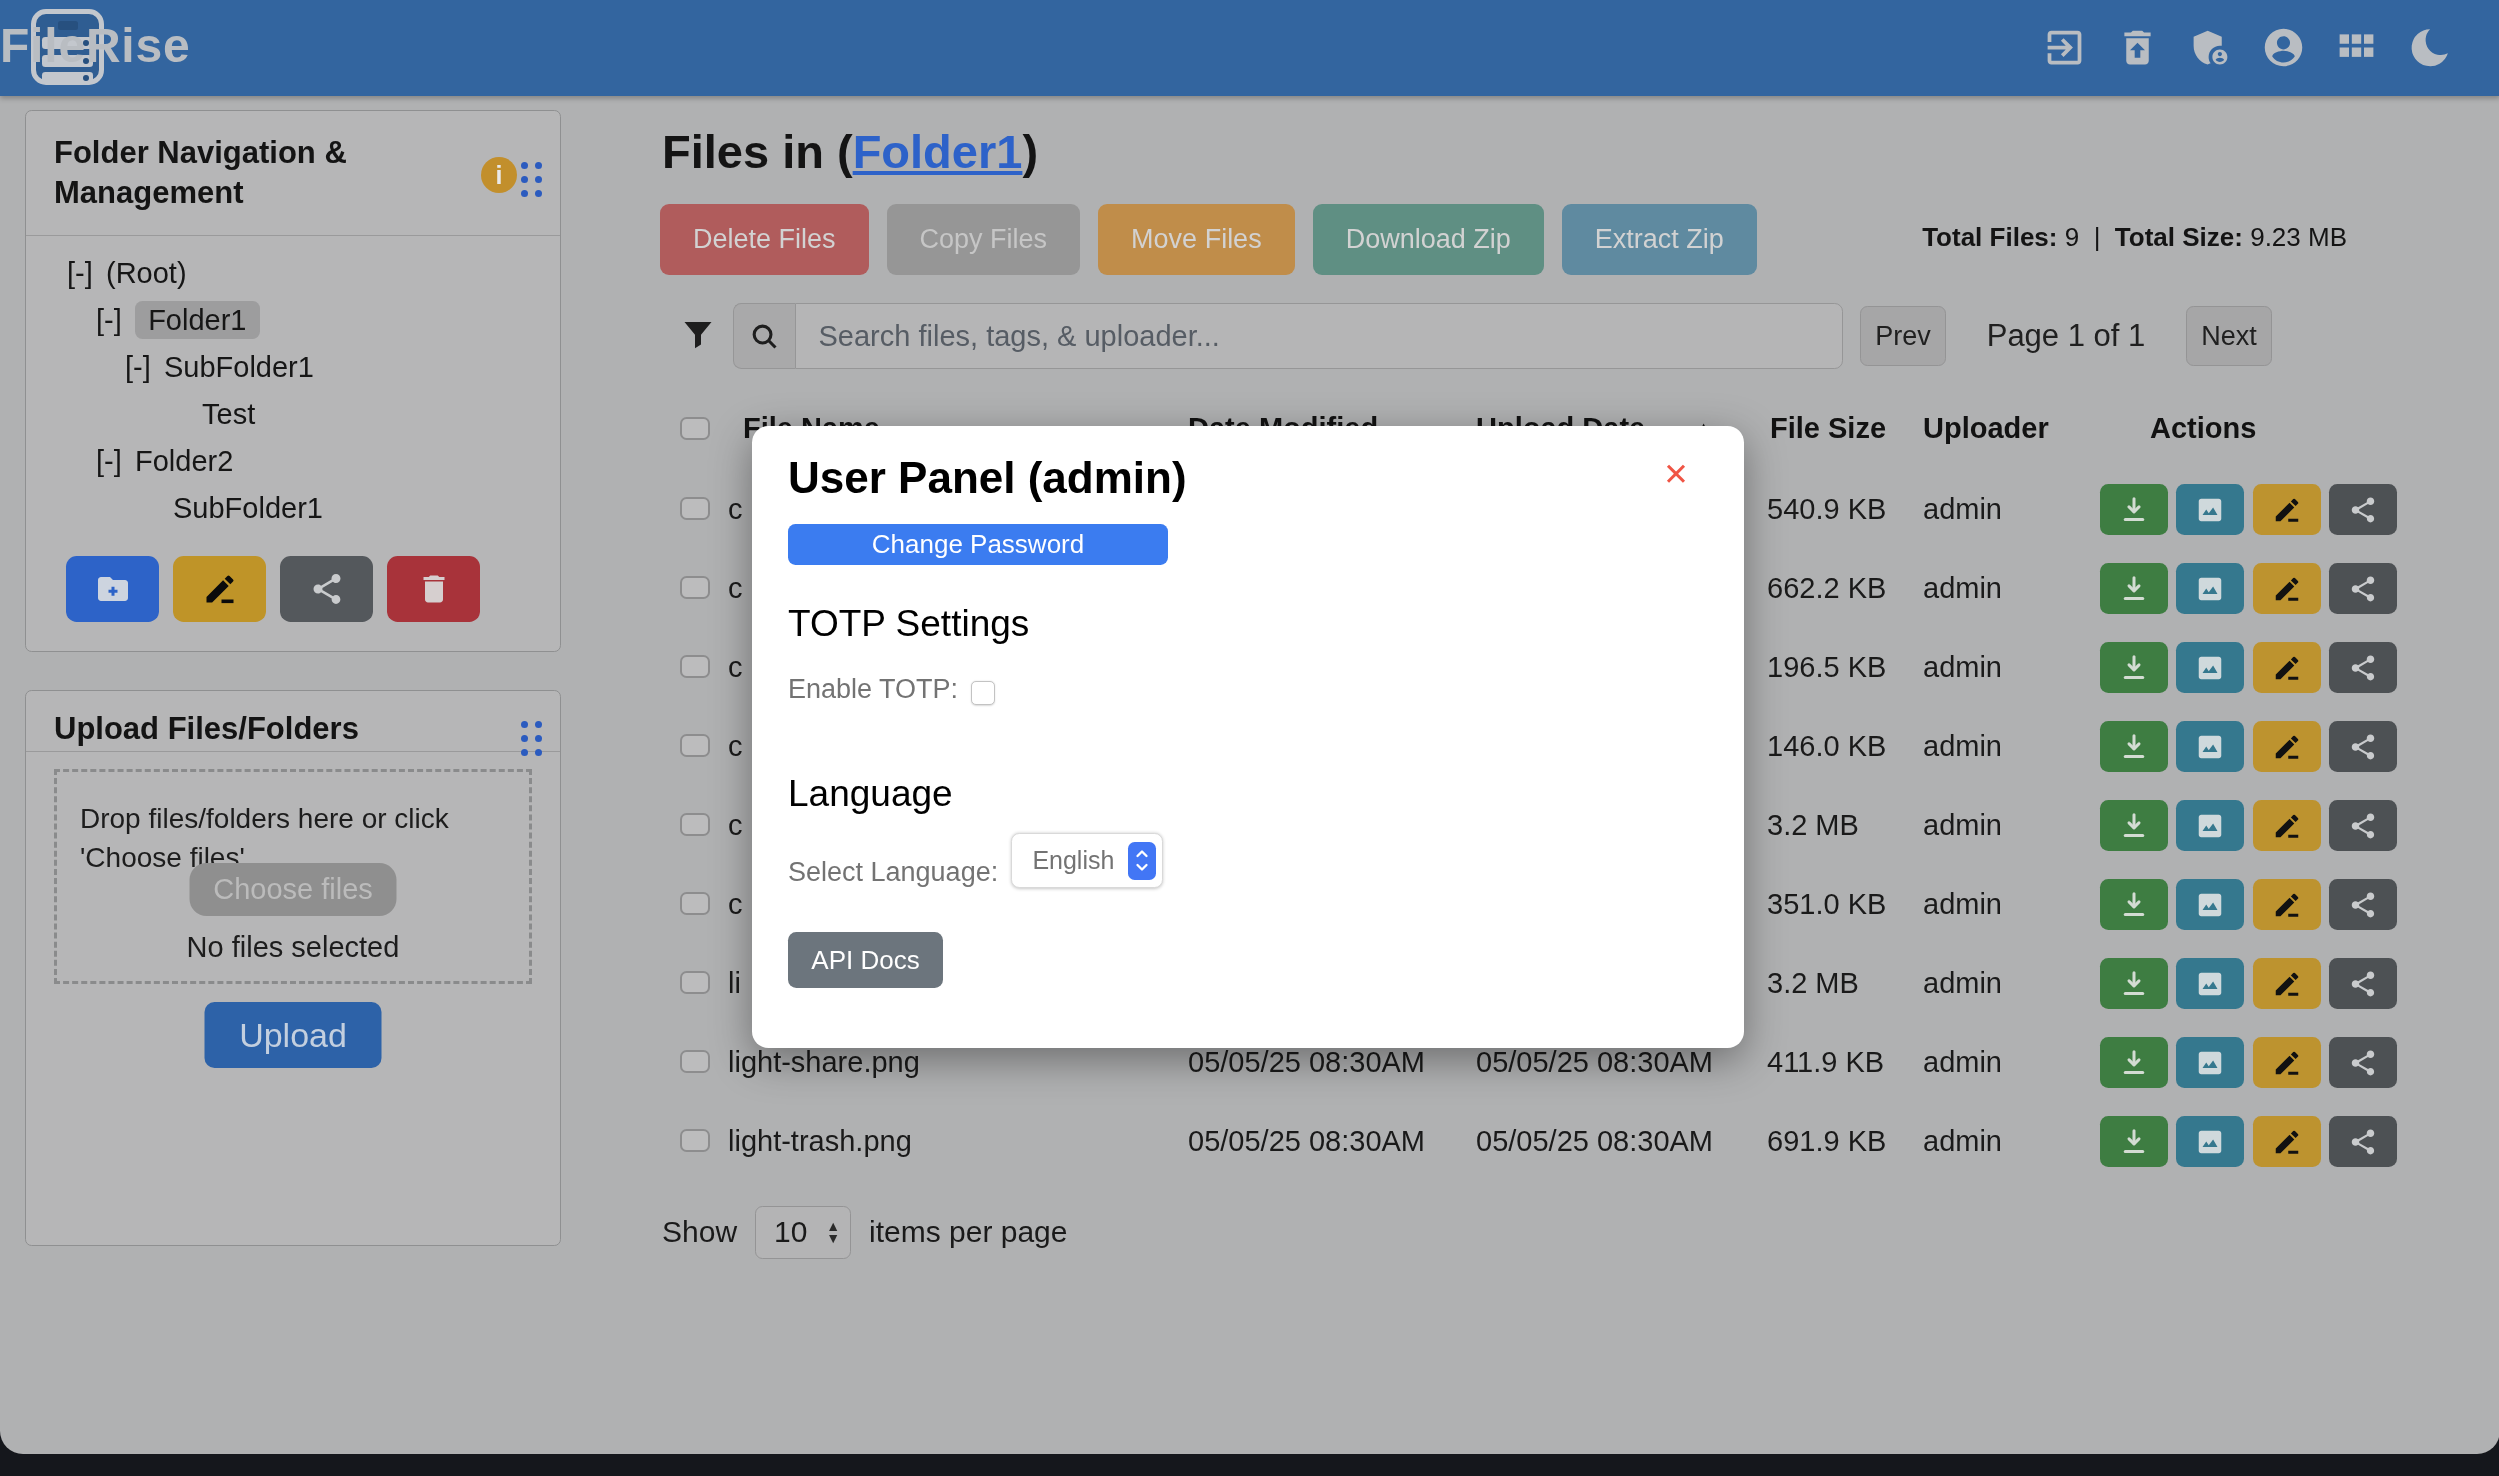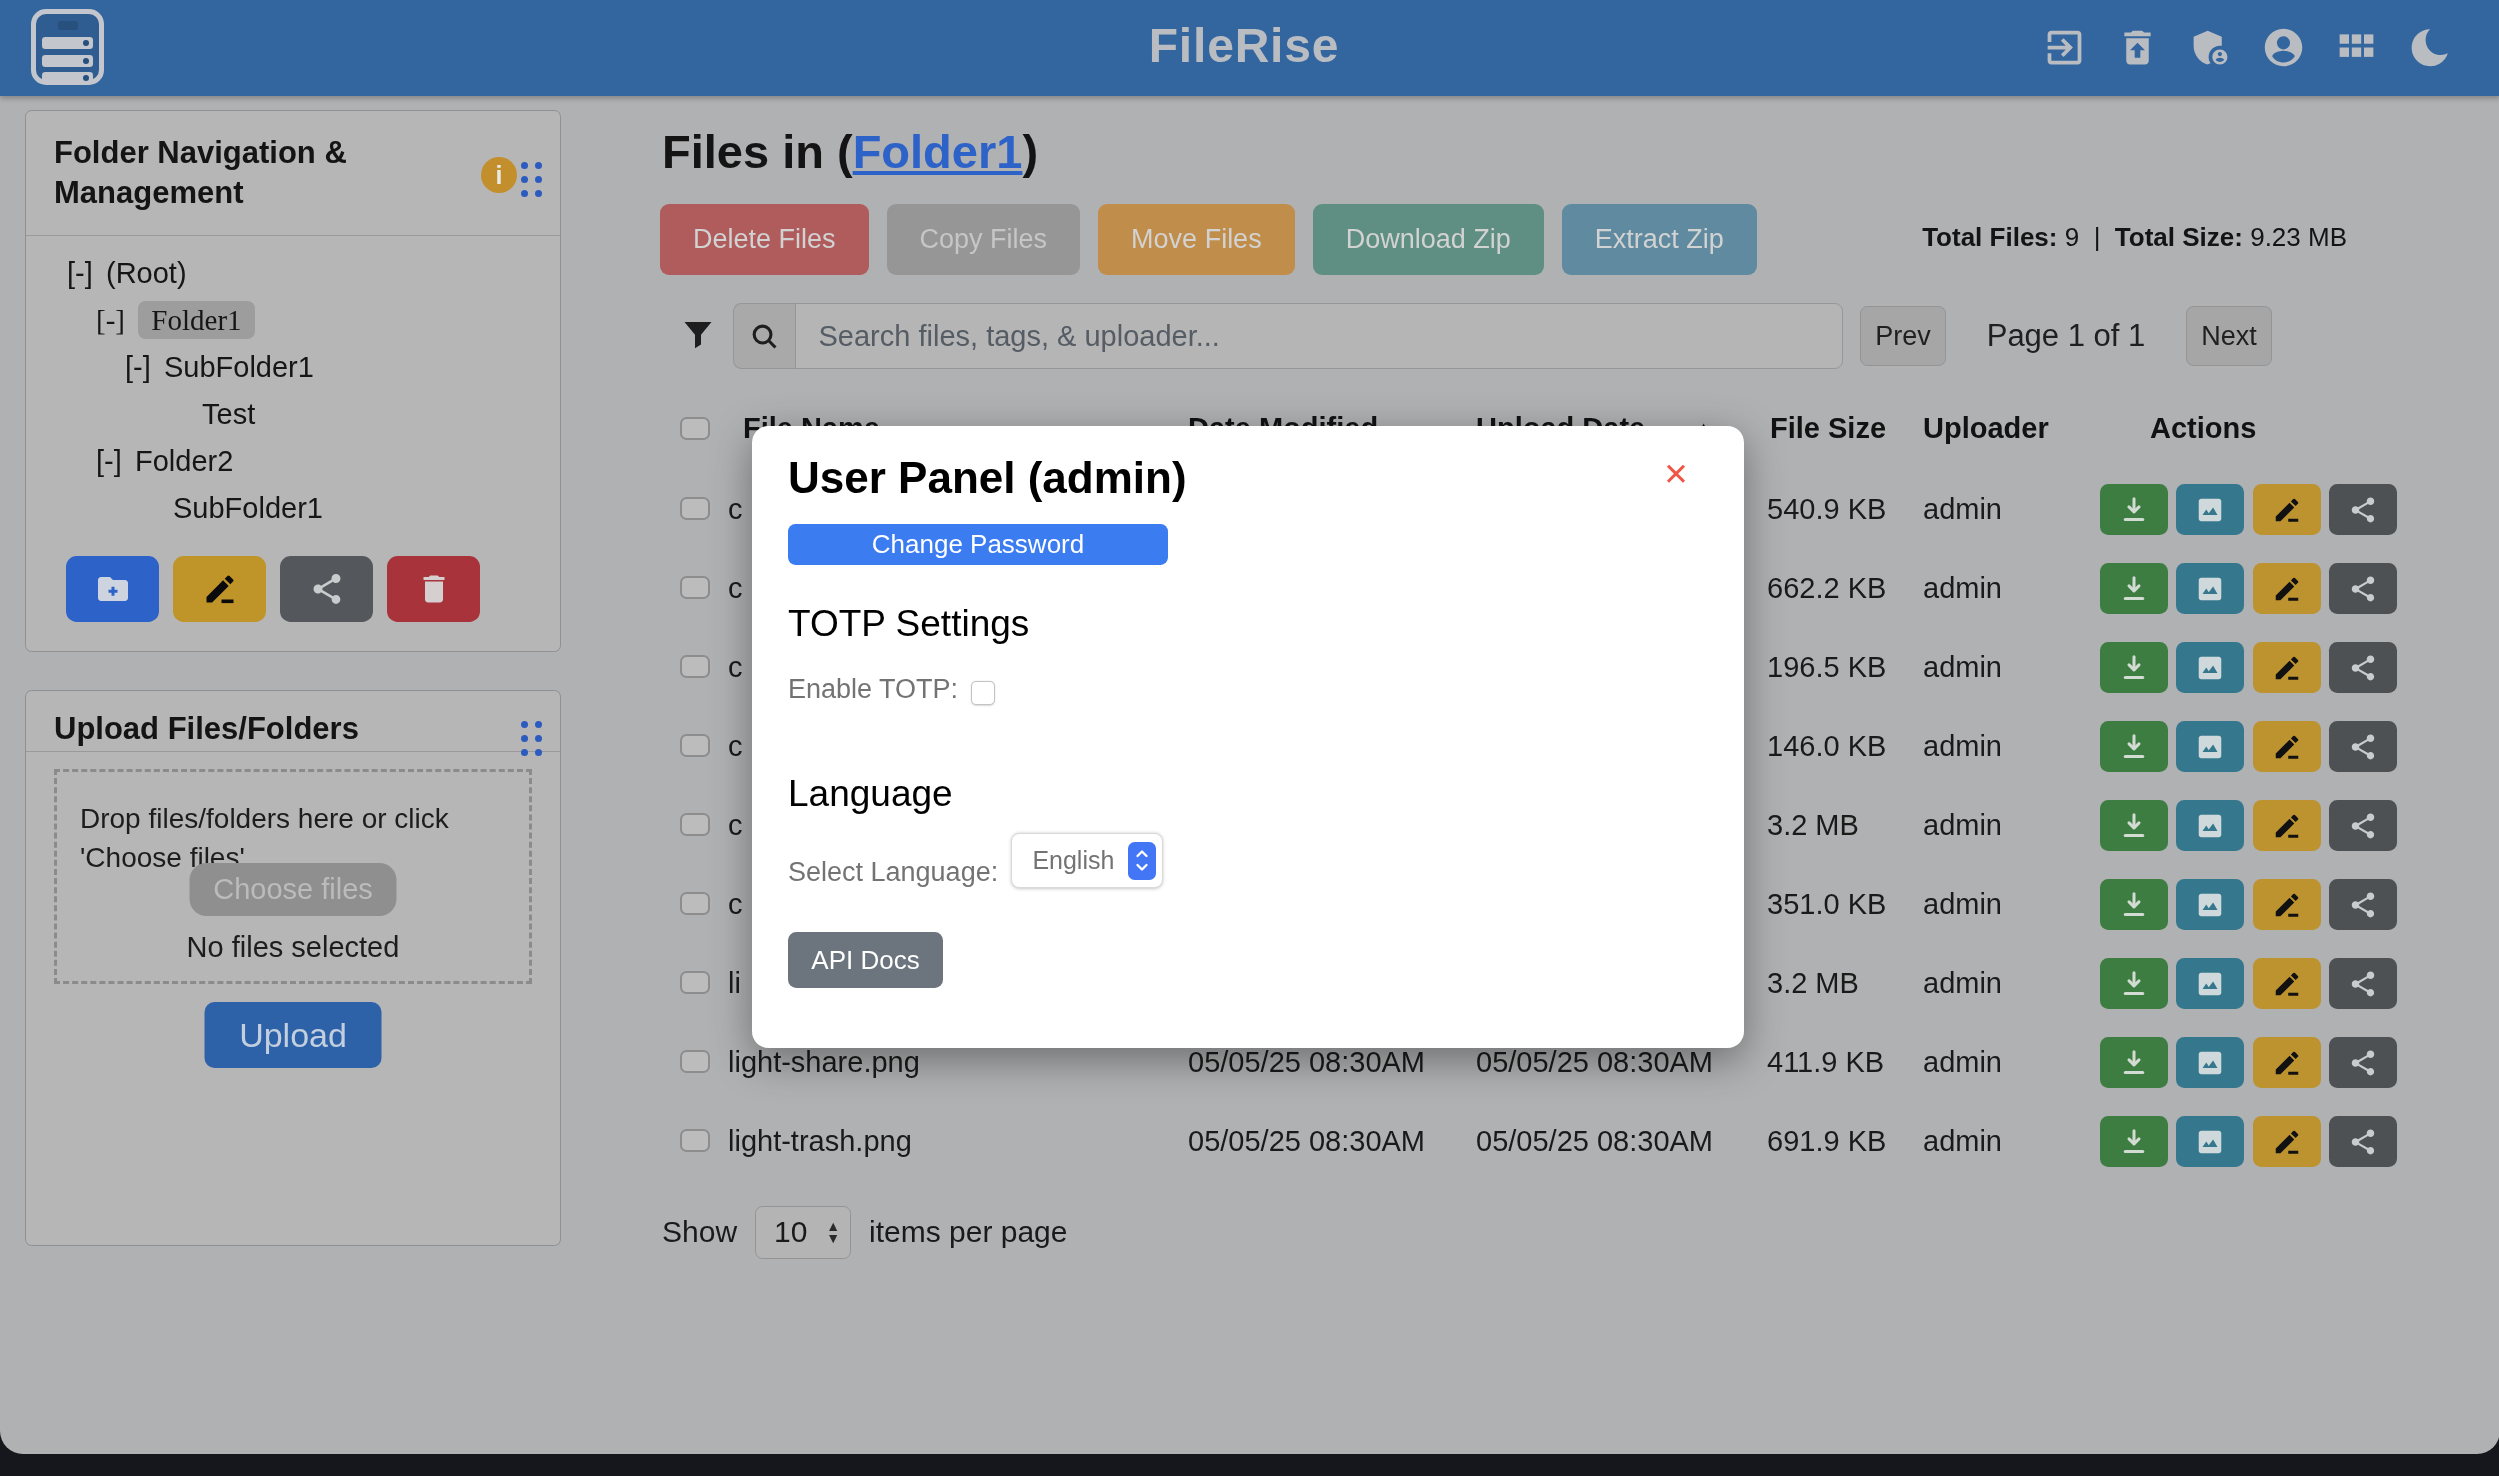--- a/index.html
+++ b/index.html
@@ -8,21 +8,21 @@
     font-family:"Liberation Sans","DejaVu Sans",sans-serif;
     background:var(--footer_bg,#15171c);
   }
   .page{
     position:absolute;left:0;top:0;width:2500px;height:1454px;
     background:var(--page_bg,#b0b1b2);
     border-radius:0 0 23px 23px;overflow:hidden;
   }
   
   .topbar{position:absolute;left:0;top:0;width:100%;height:96px;background:var(--header_bg,#33659f);box-shadow:0 2.5px 5px rgba(0,0,0,.25);}
-  .brand{position:absolute;left:0;right:12px;top:18px;text-align:center;font-size:48px;font-weight:bold;color:var(--header_fg,#b9bdc2);letter-spacing:0.8px;}
+  .brand{position:absolute;left:0;right:12px;top:18px;font-size:48px;font-weight:bold;color:var(--header_fg,#b9bdc2);letter-spacing:0.8px;}
   .hamburger{position:absolute;left:31px;top:9px;width:73px;height:76px;border:5px solid #c3c7cd;border-radius:15px;background:rgba(0,0,0,.08);box-sizing:border-box;cursor:pointer;}
   .hamburger .slot{position:absolute;left:21.5px;top:6.6px;width:20px;height:9px;border-radius:2.5px;background:#27507f;}
   .hamburger .bar{position:absolute;left:5.8px;width:51px;height:12.4px;border-radius:3.3px;background:#c3c7cd;}
   .hamburger .bar i{position:absolute;right:4.1px;top:3.3px;width:5.8px;height:5.8px;border-radius:50%;background:#27507f;}
   .bar.b1{top:23px}.bar.b2{top:41px}.bar.b3{top:58px}
   .top-icons{position:absolute;right:48px;top:25px;display:flex;gap:28px;align-items:center;}
   .top-icons .ticon{width:45px;height:45px;color:var(--header_fg,#b9bdc2);cursor:pointer;}
   .top-icons svg{width:100%;height:100%;}
   
   .card{position:absolute;left:25px;width:536px;background:var(--card_bg,#b6b6b7);border:1.7px solid var(--card_border,#8f9091);border-radius:6.6px;box-sizing:border-box;}
@@ -175,21 +175,21 @@
           <i></i>
           <i></i>
           <i></i>
           <i></i>
           <i></i>
           <i></i>
         </div>
     </div>
     <div class="tree" id="folder-tree">
         <div class="tree-row" style="padding-left: 41px;"><span class="pfx">[-]</span><span class="lbl">(Root)</span></div>
-        <div class="tree-row" style="padding-left: 70px; font-family: Liberation Serif, serif;"><span class="pfx">[-]</span><span class="lbl sel">Folder1</span></div>
+        <div class="tree-row" style="padding-left: 70px;"><span class="pfx">[-]</span><span class="lbl sel">Folder1</span></div>
         <div class="tree-row" style="padding-left: 99px;"><span class="pfx">[-]</span><span class="lbl">SubFolder1</span></div>
         <div class="tree-row" style="padding-left: 176px;"><span class="lbl">Test</span></div>
         <div class="tree-row" style="padding-left: 70px;"><span class="pfx">[-]</span><span class="lbl">Folder2</span></div>
         <div class="tree-row" style="padding-left: 147px;"><span class="lbl">SubFolder1</span></div>
       </div>
     <div class="folder-btns">
       <div class="fbtn" style="background:var(--btn_create,#2d63c8);color:#cdd4df;">
         <svg viewBox="0 0 24 24" fill="currentColor">
             <path d="M10 4H4c-1.1 0-2 .9-2 2v12c0 1.1.9 2 2 2h16c1.1 0 2-.9 2-2V8c0-1.1-.9-2-2-2h-8l-2-2z"></path>
             <path d="M13 12h-2v2H9v2h2v2h2v-2h2v-2h-2z" fill="#2d63c8" transform="translate(0,-1.5)"></path>

